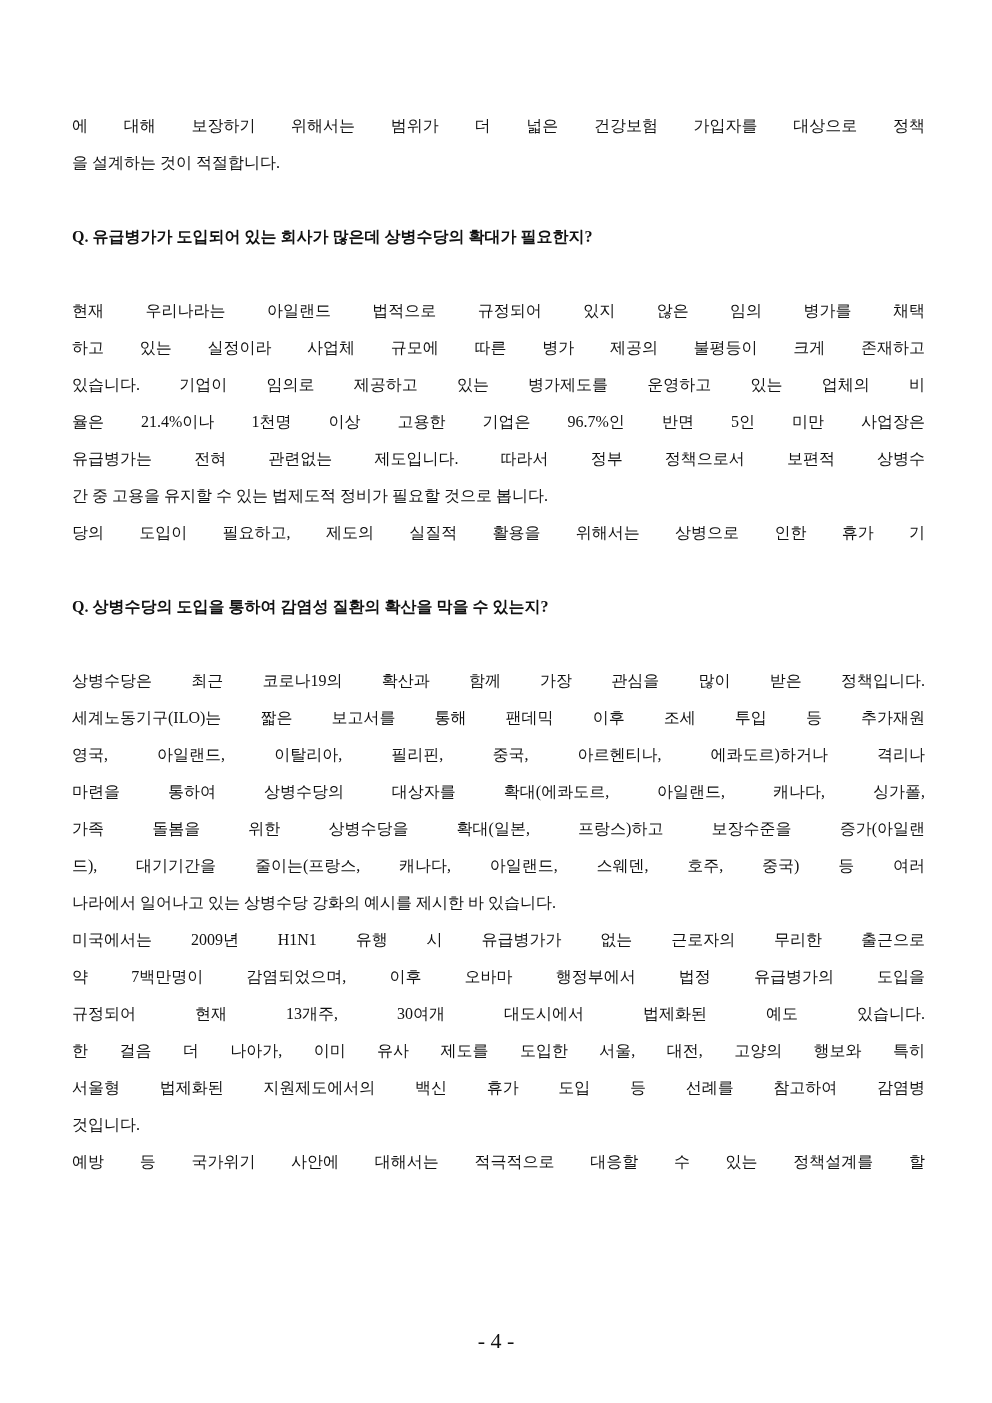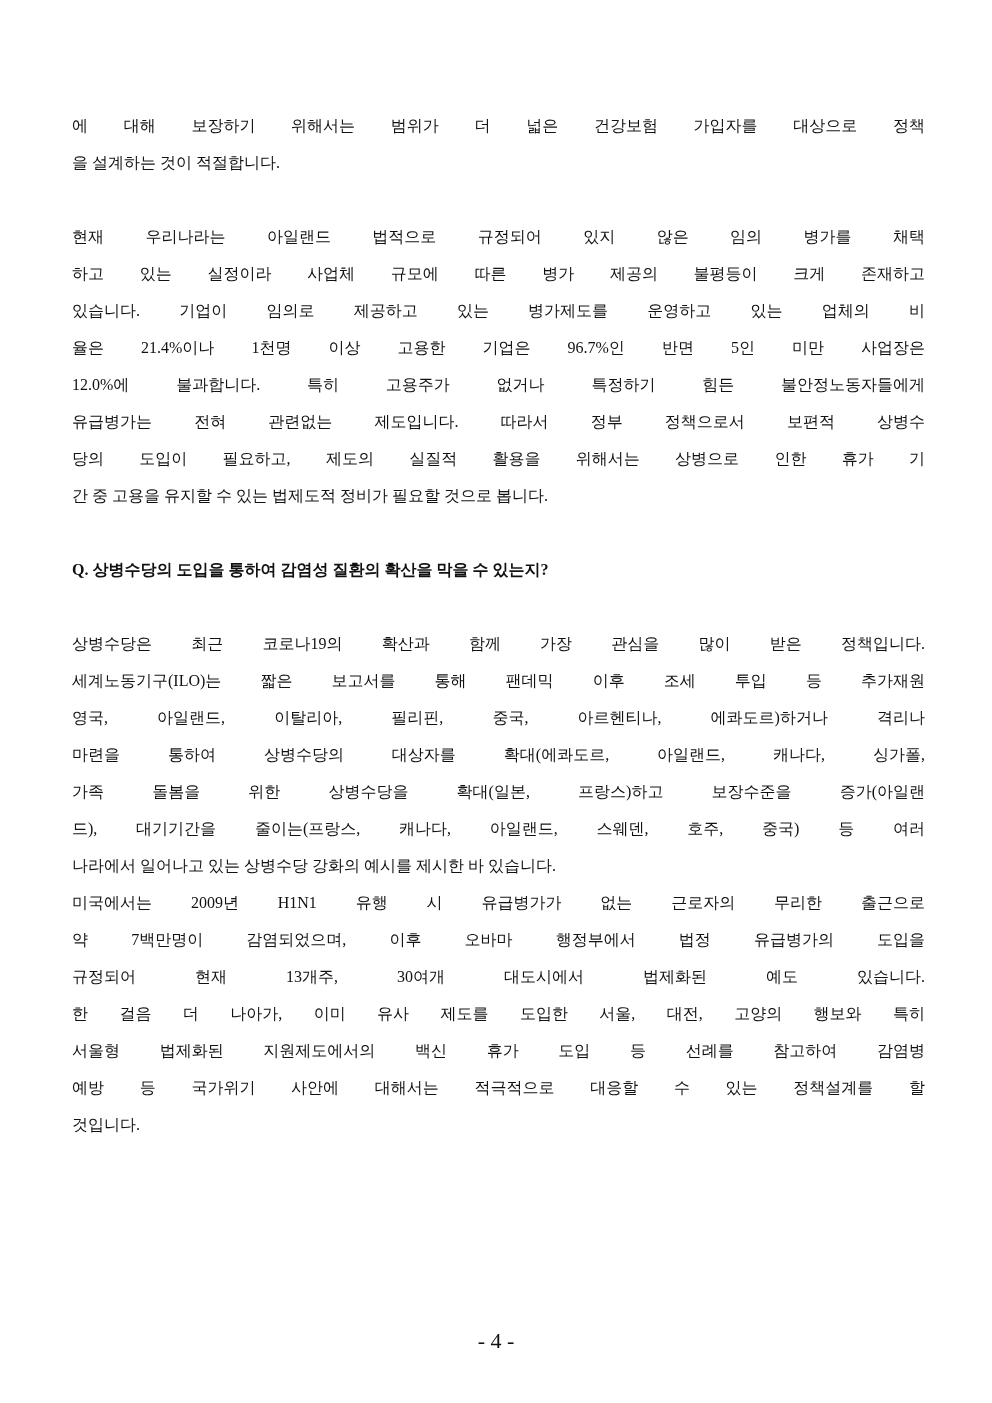--- a/index.html
+++ b/index.html
@@ -50,48 +50,50 @@
 </style>
 </head>
 <body>
 
 <div class="page">
   <main class="doc-body" id="doc-blocks">
       <section class="block paragraph">
         <div class="line justified">에 대해 보장하기 위해서는 범위가 더 넓은 건강보험 가입자를 대상으로 정책</div>
         <div class="line">을 설계하는 것이 적절합니다.</div>
       </section>
+      <section class="block heading gap-before">
+        <div class="line">Q. 유급병가가 도입되어 있는 회사가 많은데 상병수당의 확대가 필요한지?</div>
+      </section>
       <section class="block paragraph gap-before">
         <div class="line justified">현재 우리나라는 아일랜드 법적으로 규정되어 있지 않은 임의 병가를 채택</div>
         <div class="line justified">하고 있는 실정이라 사업체 규모에 따른 병가 제공의 불평등이 크게 존재하고</div>
         <div class="line justified">있습니다. 기업이 임의로 제공하고 있는 병가제도를 운영하고 있는 업체의 비</div>
         <div class="line justified">율은 21.4%이나 1천명 이상 고용한 기업은 96.7%인 반면 5인 미만 사업장은</div>
-        <div class="line justified">12.0%에 불과합니다. 특히 고용주가 없거나 특정하기 힘든 불안정노동자들에게</div>
         <div class="line justified">유급병가는 전혀 관련없는 제도입니다. 따라서 정부 정책으로서 보편적 상병수</div>
+        <div class="line">간 중 고용을 유지할 수 있는 법제도적 정비가 필요할 것으로 봅니다.</div>
         <div class="line justified">당의 도입이 필요하고, 제도의 실질적 활용을 위해서는 상병으로 인한 휴가 기</div>
-        <div class="line">간 중 고용을 유지할 수 있는 법제도적 정비가 필요할 것으로 봅니다.</div>
       </section>
       <section class="block heading gap-before">
         <div class="line">Q. 상병수당의 도입을 통하여 감염성 질환의 확산을 막을 수 있는지?</div>
       </section>
       <section class="block paragraph gap-before">
         <div class="line justified">상병수당은 최근 코로나19의 확산과 함께 가장 관심을 많이 받은 정책입니다.</div>
         <div class="line justified">세계노동기구(ILO)는 짧은 보고서를 통해 팬데믹 이후 조세 투입 등 추가재원</div>
         <div class="line justified">영국, 아일랜드, 이탈리아, 필리핀, 중국, 아르헨티나, 에콰도르)하거나 격리나</div>
         <div class="line justified">마련을 통하여 상병수당의 대상자를 확대(에콰도르, 아일랜드, 캐나다, 싱가폴,</div>
         <div class="line justified">가족 돌봄을 위한 상병수당을 확대(일본, 프랑스)하고 보장수준을 증가(아일랜</div>
         <div class="line justified">드), 대기기간을 줄이는(프랑스, 캐나다, 아일랜드, 스웨덴, 호주, 중국) 등 여러</div>
         <div class="line">나라에서 일어나고 있는 상병수당 강화의 예시를 제시한 바 있습니다.</div>
       </section>
       <section class="block paragraph">
         <div class="line justified">미국에서는 2009년 H1N1 유행 시 유급병가가 없는 근로자의 무리한 출근으로</div>
         <div class="line justified">약 7백만명이 감염되었으며, 이후 오바마 행정부에서 법정 유급병가의 도입을</div>
         <div class="line justified">규정되어 현재 13개주, 30여개 대도시에서 법제화된 예도 있습니다.</div>
         <div class="line justified">한 걸음 더 나아가, 이미 유사 제도를 도입한 서울, 대전, 고양의 행보와 특히</div>
         <div class="line justified">서울형 법제화된 지원제도에서의 백신 휴가 도입 등 선례를 참고하여 감염병</div>
+        <div class="line">것입니다.</div>
         <div class="line justified">예방 등 국가위기 사안에 대해서는 적극적으로 대응할 수 있는 정책설계를 할</div>
-        <div class="line">것입니다.</div>
       </section>
     </main>
   <footer class="page-footer">
     <span>- 4 -</span>
   </footer>
 </div>
 
 </body></html>

